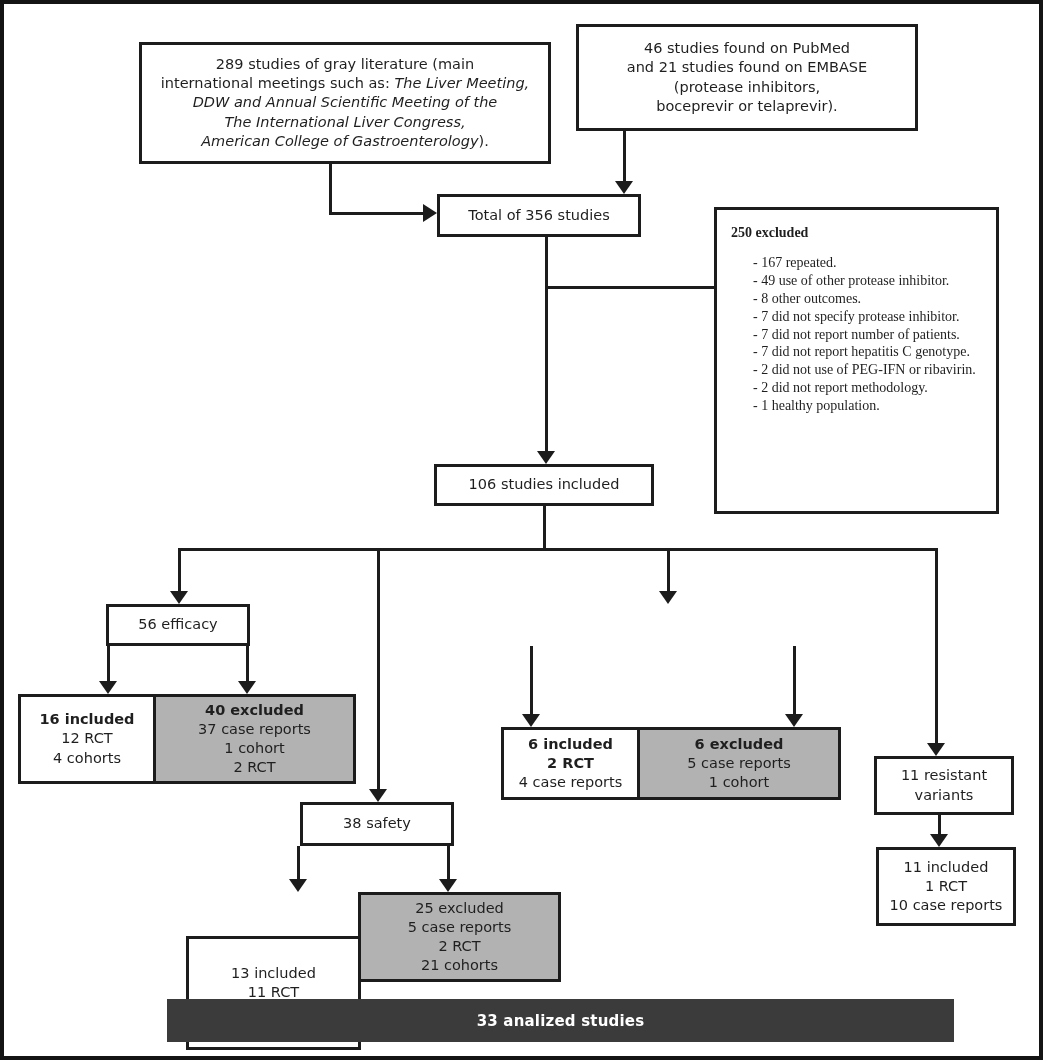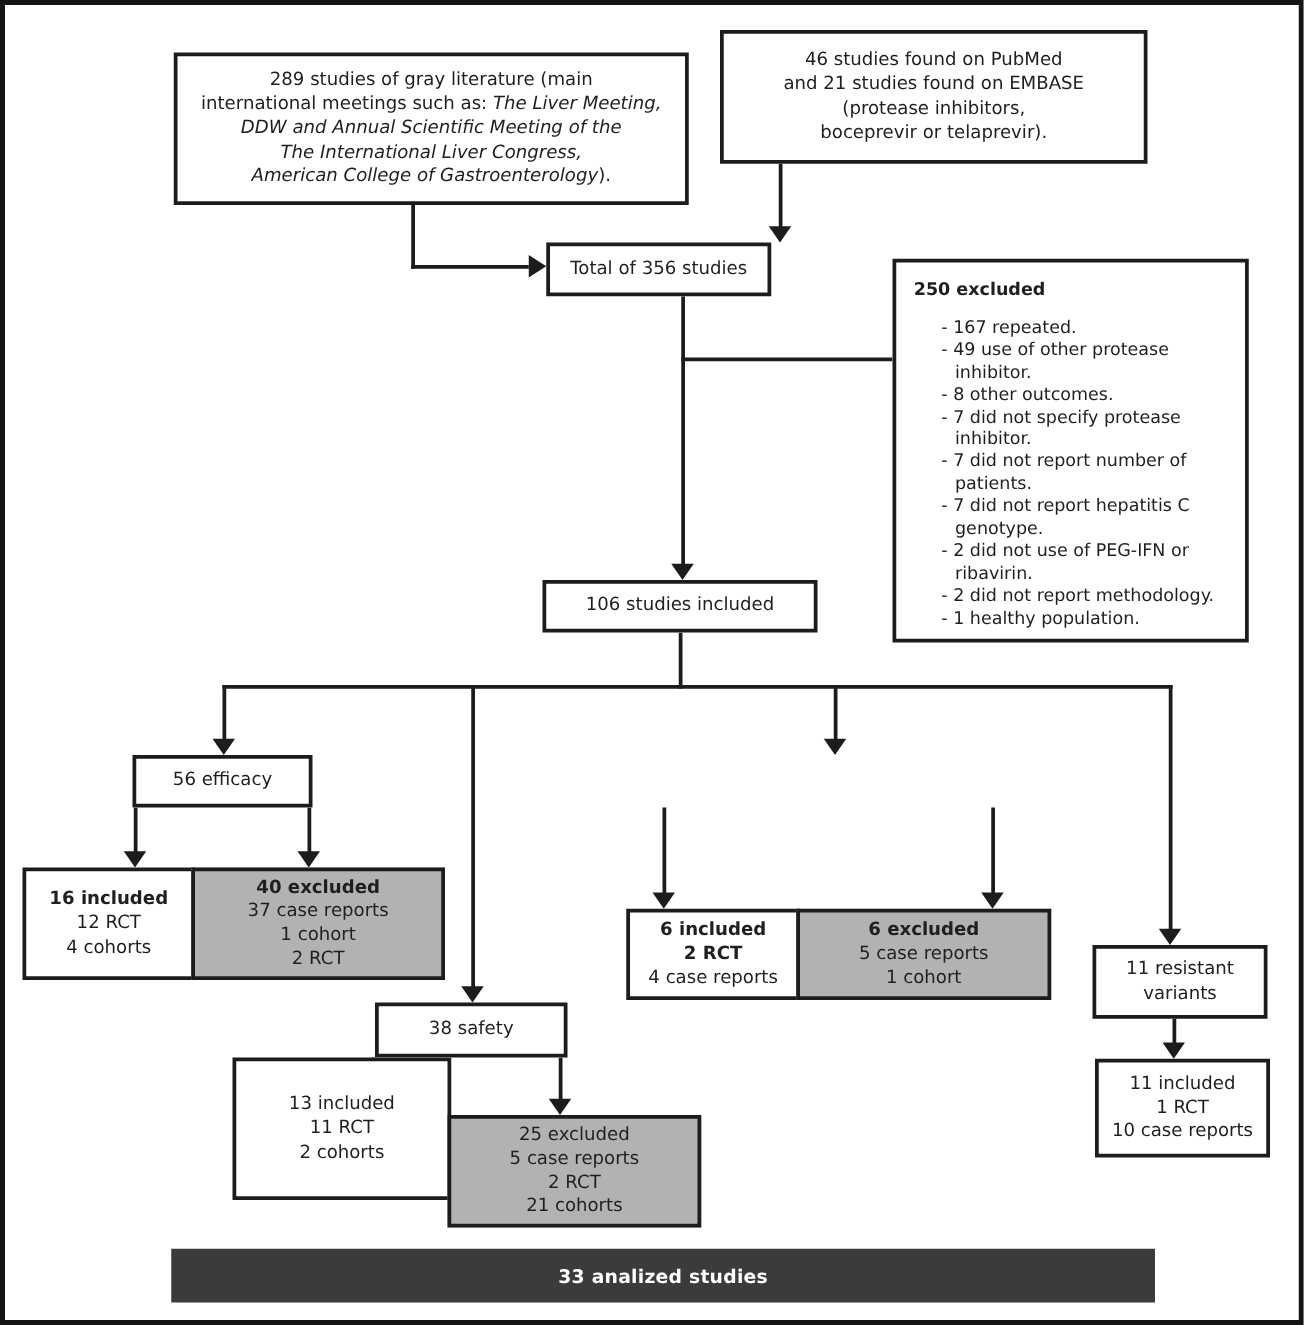--- a/index.html
+++ b/index.html
@@ -23,29 +23,29 @@
     border-left:9px solid transparent;border-right:9px solid transparent;
     border-top:13px solid #1c1c1c;
   }
   .arrow-right{
     position:absolute;width:0;height:0;
     border-top:9px solid transparent;border-bottom:9px solid transparent;
     border-left:14px solid #1c1c1c;
   }
   .excluded-box{
     justify-content:flex-start;align-items:flex-start;text-align:left;
-    padding:14px 12px 10px 14px;font-size:14px;line-height:1.28;
+    padding:14px 12px 10px 14px;font-size:14px;line-height:1.28;font-family:Liberation Serif, serif;
   }
   .excluded-title{font-weight:bold;margin-bottom:12px;}
   .excluded-items{padding-left:22px;}
   .excluded-items .item{text-indent:-11px;padding-left:11px;}
   .bar{
     position:absolute;background:#3b3b3b;color:#ffffff;
     display:flex;align-items:center;justify-content:center;
-    font-weight:bold;font-size:15px;letter-spacing:0.2px;
+    font-weight:bold;font-size:15px;letter-spacing:0.2px;margin-left:30px;
   }
   .italic{font-style:italic;}
 </style>
 </head>
 <body>
 
 <div id="canvas">
 
   <div class="vline" style="left:325px;top:157px;width:3px;height:54px"></div>
   <div class="hline" style="left:325px;top:208px;width:94px;height:3px"></div>
@@ -100,21 +100,21 @@
     <div><span class="italic">American College of Gastroenterology</span><span>).</span></div>
   </div>
 
   <div class="box" style="left:572px;top:20px;width:342px;height:107px">
     <div>46 studies found on PubMed</div>
     <div>and 21 studies found on EMBASE</div>
     <div>(protease inhibitors,</div>
     <div>boceprevir or telaprevir).</div>
   </div>
 
-  <div class="box" style="left:433px;top:190px;width:180px;height:43px">
+  <div class="box" style="left:433px;top:190px;width:204px;height:43px">
     <div>Total of 356 studies</div>
   </div>
 
   <div class="box excluded-box" style="left:710px;top:203px;width:285px;height:307px">
     <div class="excluded-title">250 excluded</div>
     <div class="excluded-items">
       <div class="item">- 167 repeated.</div>
       <div class="item">- 49 use of other protease inhibitor.</div>
       <div class="item">- 8 other outcomes.</div>
       <div class="item">- 7 did not specify protease inhibitor.</div>
@@ -157,21 +157,21 @@
   <div class="box gray" style="left:633px;top:723px;width:204px;height:73px">
     <div class="bold">6 excluded</div>
     <div>5 case reports</div>
     <div>1 cohort</div>
   </div>
 
   <div class="box" style="left:296px;top:798px;width:154px;height:44px">
     <div>38 safety</div>
   </div>
 
-  <div class="box" style="left:182px;top:842px;width:175px;height:114px">
+  <div class="box" style="left:182px;top:932px;width:175px;height:114px">
     <div>13 included</div>
     <div>11 RCT</div>
     <div>2 cohorts</div>
   </div>
 
   <div class="box gray" style="left:354px;top:888px;width:203px;height:90px">
     <div>25 excluded</div>
     <div>5 case reports</div>
     <div>2 RCT</div>
     <div>21 cohorts</div>

